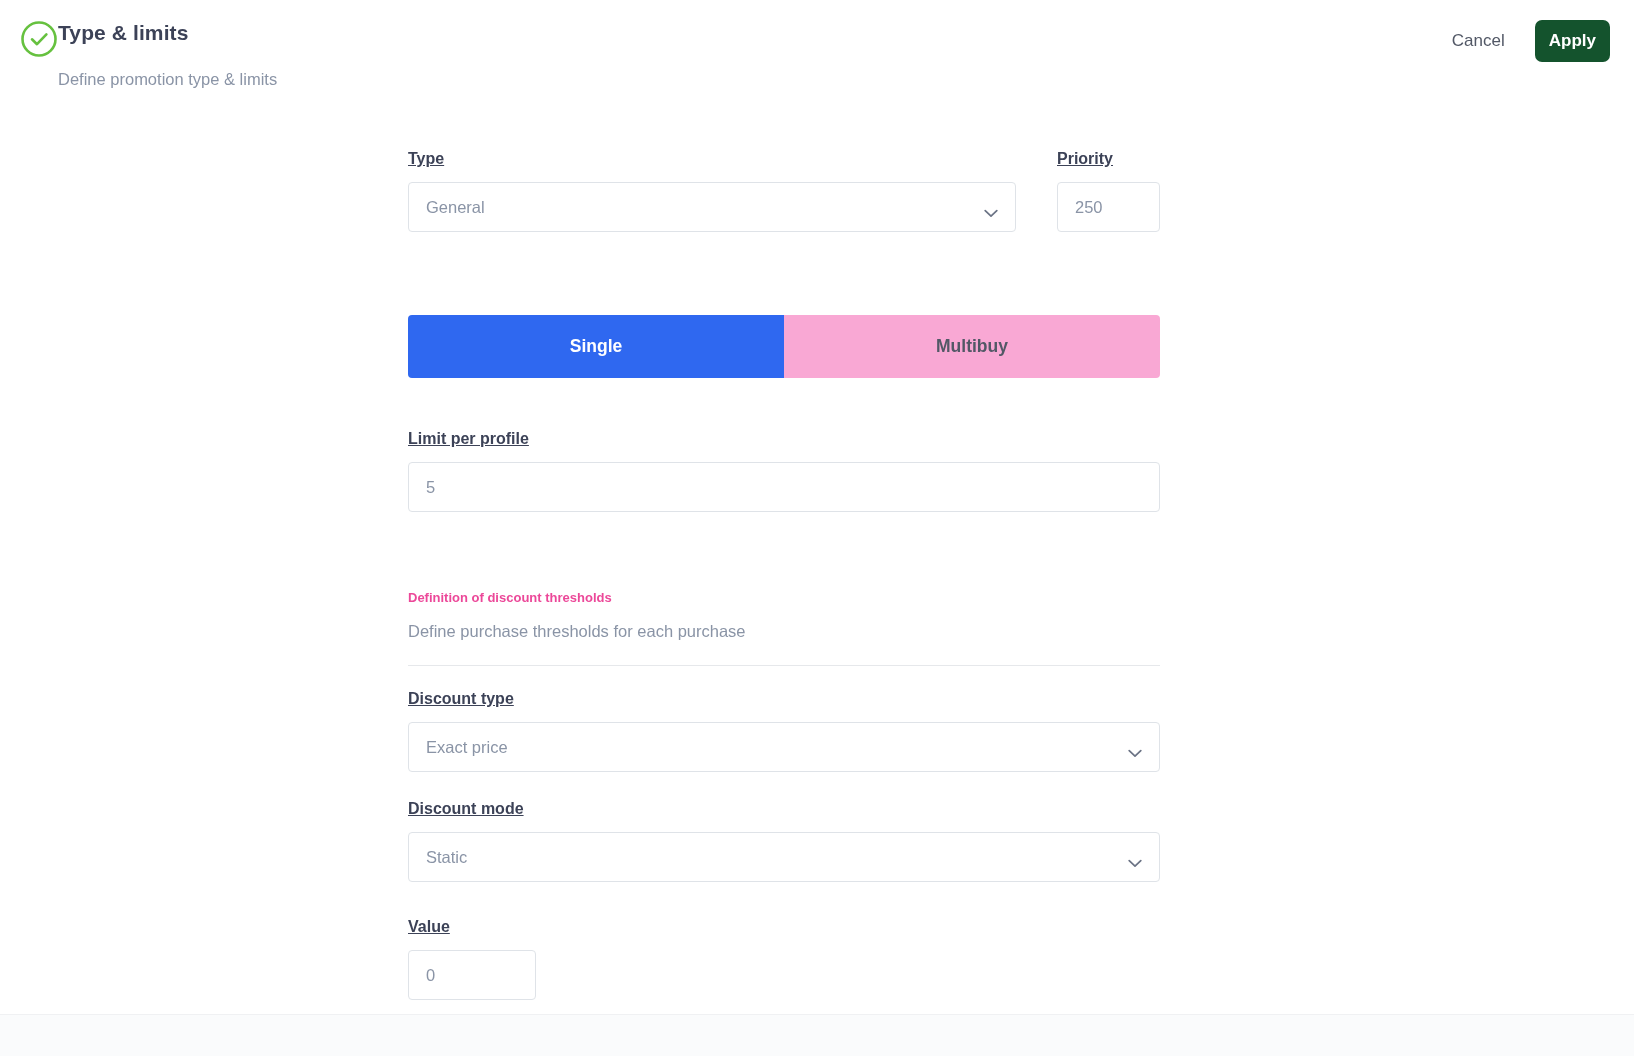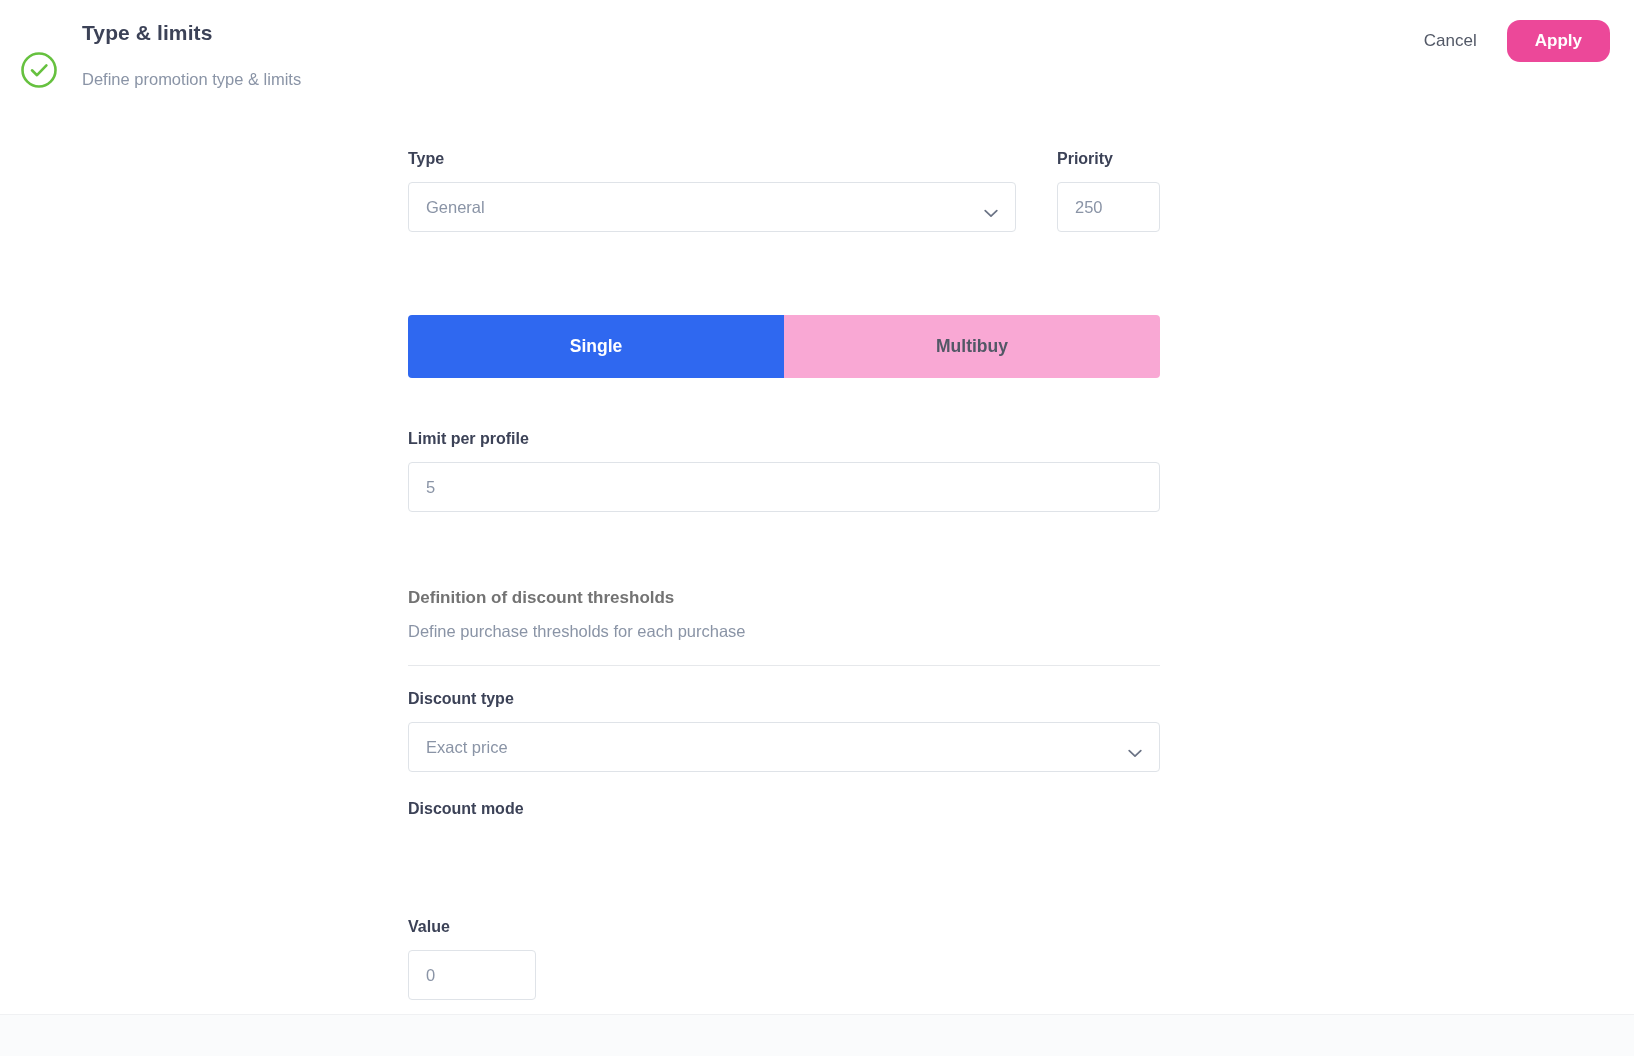--- a/index.html
+++ b/index.html
@@ -26,22 +26,21 @@
     width: 1634px;
     height: 104px;
     background: #ffffff;
   }
 
   .header-left {
     position: absolute;
     top: 16px;
     left: 20px;
     display: flex;
-    align-items: flex-end;
-    gap: 24px;
+    align-items: flex-start;
   }
 
   .check-circle {
     width: 38px;
     height: 38px;
     flex: 0 0 38px;
     margin-top: 4px;
   }
 
   .header-text { padding-top: 4px; }
@@ -78,24 +77,24 @@
     border: none;
     cursor: pointer;
     font-family: "Liberation Sans", sans-serif;
     padding: 8px 4px;
   }
 
   .apply-btn {
     font-size: 17px;
     font-weight: bold;
     color: #ffffff;
-    background: #ec4899;
+    background: #14532d;
     border: none;
-    border-radius: 13px;
-    padding: 11px 28px;
+    border-radius: 7px;
+    padding: 11px 14px;
     cursor: pointer;
     font-family: "Liberation Sans", sans-serif;
   }
 
   
   .form {
     position: absolute;
     top: 104px;
     left: 0;
     width: 1634px;
@@ -104,20 +103,21 @@
   .row {
     position: absolute;
   }
 
   .field-label {
     font-size: 16px;
     font-weight: bold;
     color: #3c4257;
     display: block;
     line-height: 20px;
+    text-decoration: underline;
   }
 
   .input-box {
     margin-top: 13px;
     height: 50px;
     border: 1px solid #dfe3e8;
     border-radius: 4px;
     background: #ffffff;
     display: flex;
     align-items: center;
@@ -167,23 +167,23 @@
   }
   .seg-active   { background: #2f68f0; color: #ffffff; }
   .seg-inactive { background: #f9a8d4; color: #525866; }
 
   
   .limit-field { top: 325px; left: 408px; width: 752px; }
 
   
   .section { top: 484px; left: 408px; width: 752px; }
   .section-title {
-    font-size: 17px;
-    font-weight: bold;
-    color: #737373;
+    font-size: 13px;
+    font-weight: bold;
+    color: #ec4899;
     line-height: 20px;
   }
   .section-sub {
     margin-top: 13px;
     font-size: 16.5px;
     color: #8a94a6;
     line-height: 20px;
   }
   .divider {
     margin-top: 24px;
@@ -279,20 +279,28 @@
         <span class="chev">
           <svg viewBox="0 0 14 9" width="14" height="9" fill="none">
             <path d="M1.2 1.6 L7 7.2 L12.8 1.6" stroke="#6b7385" stroke-width="1.7" stroke-linecap="round" stroke-linejoin="round"></path>
           </svg>
         </span>
       </div>
     </div>
 
     <div class="row dmode-field">
       <span class="field-label">Discount mode</span>
+      <div class="input-box select-box">
+        <span>Static</span>
+        <span class="chev">
+          <svg viewBox="0 0 14 9" width="14" height="9" fill="none">
+            <path d="M1.2 1.6 L7 7.2 L12.8 1.6" stroke="#6b7385" stroke-width="1.7" stroke-linecap="round" stroke-linejoin="round"></path>
+          </svg>
+        </span>
+      </div>
     </div>
 
     <div class="row value-field">
       <span class="field-label">Value</span>
       <div class="input-box">
         <span>0</span>
       </div>
     </div>
 
   </div>

